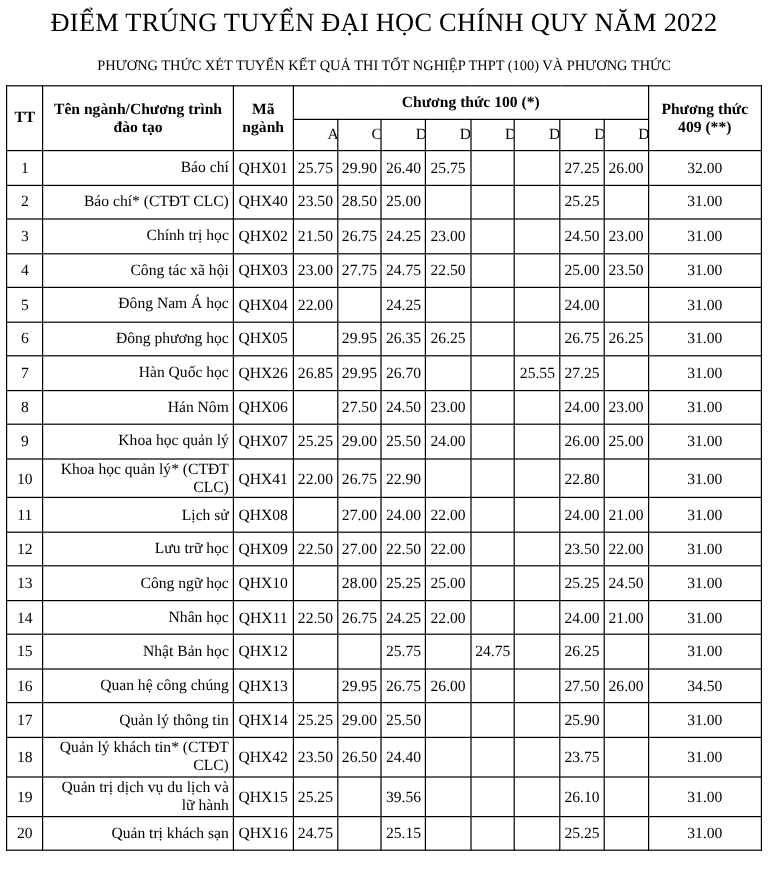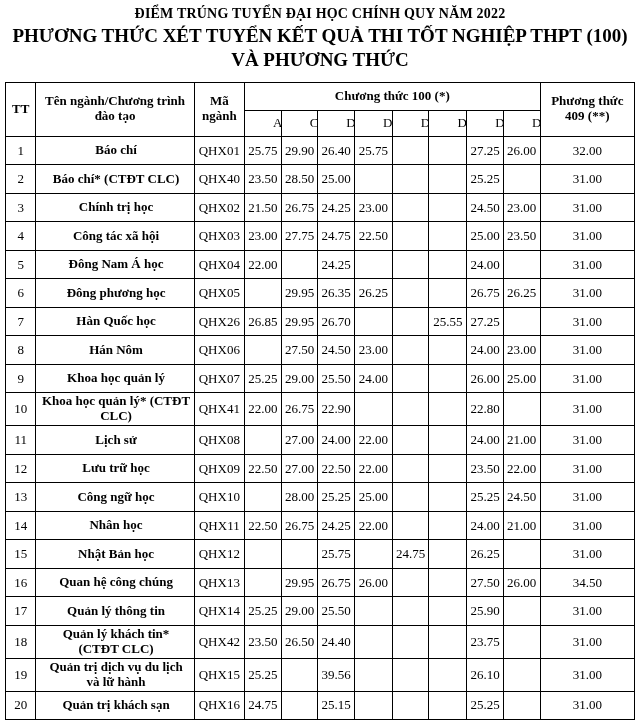--- a/index.html
+++ b/index.html
@@ -14,30 +14,30 @@
     height: 727px;
     box-sizing: border-box;
     background: #ffffff;
     overflow: hidden;
   }
   .title-block {
     text-align: center;
     padding-top: 5px;
   }
   .title {
-    font-weight: bold;
-    font-size: 14px;
+    font-weight: normal;
+    font-size: 22px;
     line-height: 1.25;
     letter-spacing: 0.2px;
   }
   .subtitle {
-    font-weight: bold;
-    font-size: 19px;
+    font-weight: normal;
+    font-size: 12px;
     line-height: 1.3;
-    margin-top: 1px;
+    margin-top: 14px;
   }
   table.score-table {
     border-collapse: collapse;
     table-layout: fixed;
     margin: 9px auto 0 auto;
     width: 630px;
   }
   .score-table th, .score-table td {
     border: 1.6px solid #000000;
     padding: 1px 2px;
@@ -54,25 +54,24 @@
   .score-table thead th.subcol {
     font-weight: normal;
     height: 23px;
     padding-left: 28px;
   }
   .score-table tbody td {
     height: 25.5px;
     font-weight: normal;
   }
   .score-table td.name-cell {
-    text-align: center;
+    text-align: right;
     padding-left: 5px;
     padding-right: 3px;
     line-height: 1.15;
-    font-weight: bold;
   }
 </style>
 </head>
 <body>
 
 <div class="page">
   <div class="title-block">
     <div class="title">ĐIỂM TRÚNG TUYỂN ĐẠI HỌC CHÍNH QUY NĂM 2022</div>
     <div class="subtitle">
       <div>PHƯƠNG THỨC XÉT TUYỂN KẾT QUẢ THI TỐT NGHIỆP THPT (100) VÀ PHƯƠNG THỨC</div>

